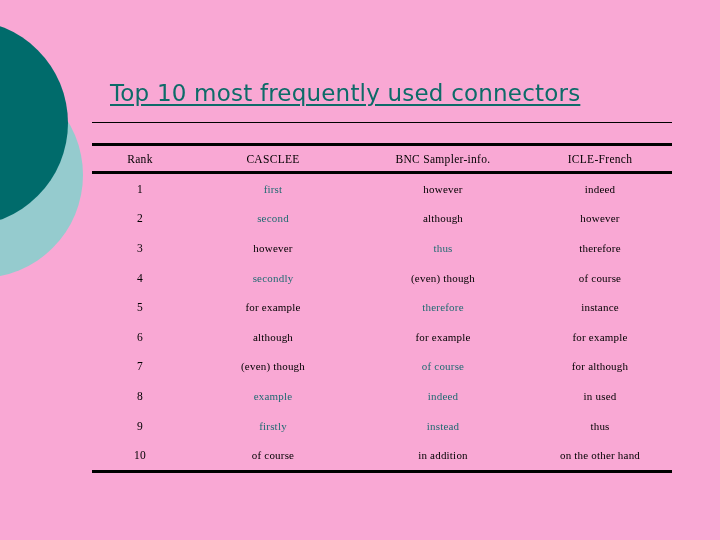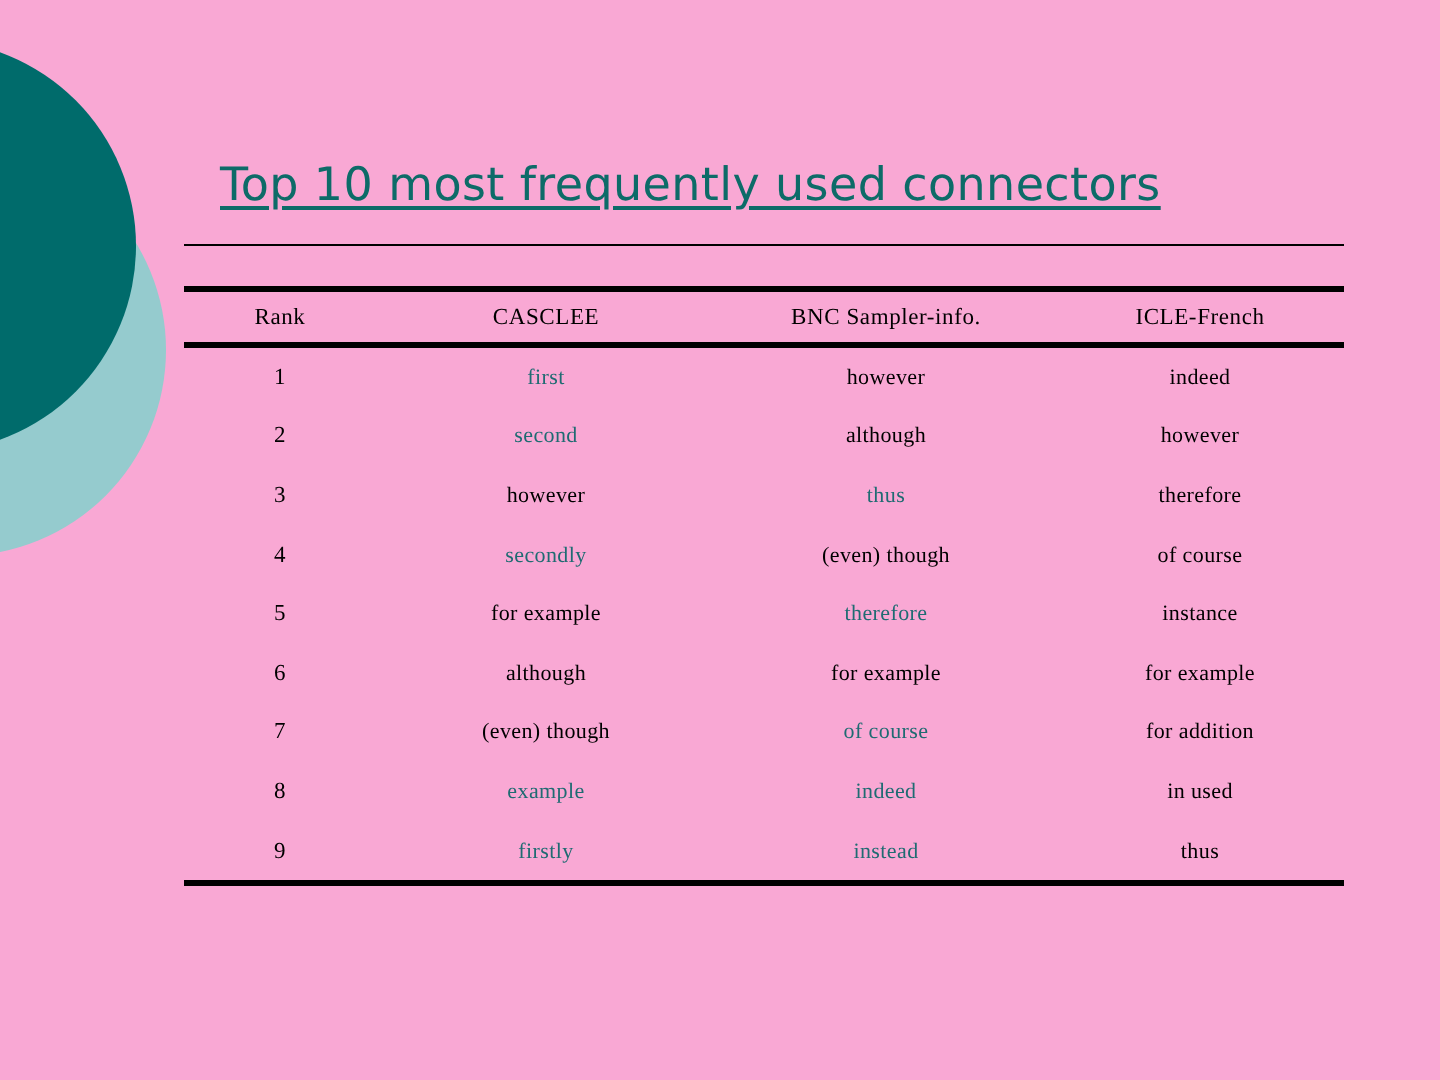--- a/index.html
+++ b/index.html
@@ -180,31 +180,37 @@
           <tr>
             <td class="rank-cell">6</td>
             <td>although</td>
             <td>for example</td>
             <td>for example</td>
           </tr>
           <tr>
             <td class="rank-cell">7</td>
             <td>(even) though</td>
             <td class="hl" style="color: rgb(31, 107, 114);">of course</td>
-            <td>for addition</td>
+            <td>for although</td>
           </tr>
           <tr>
             <td class="rank-cell">8</td>
             <td class="hl" style="color: rgb(31, 107, 114);">example</td>
             <td class="hl" style="color: rgb(31, 107, 114);">indeed</td>
             <td>in used</td>
           </tr>
           <tr>
             <td class="rank-cell">9</td>
             <td class="hl" style="color: rgb(31, 107, 114);">firstly</td>
             <td class="hl" style="color: rgb(31, 107, 114); font-family: Liberation Serif, serif;">instead</td>
             <td>thus</td>
           </tr>
+          <tr>
+            <td class="rank-cell">10</td>
+            <td>of course</td>
+            <td>in addition</td>
+            <td>on the other hand</td>
+          </tr>
         </tbody>
     </table>
   </div>
 
 </div>
 
 </body></html>

